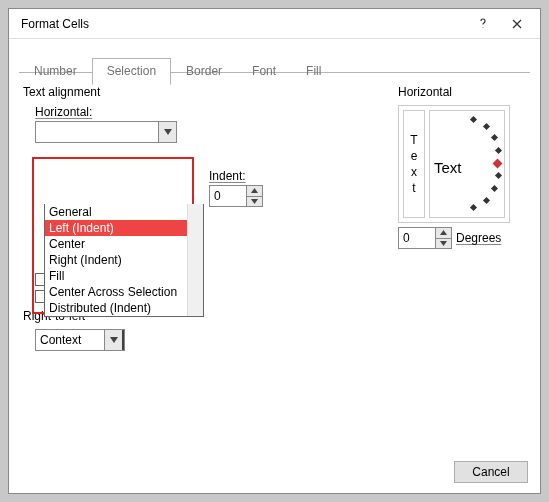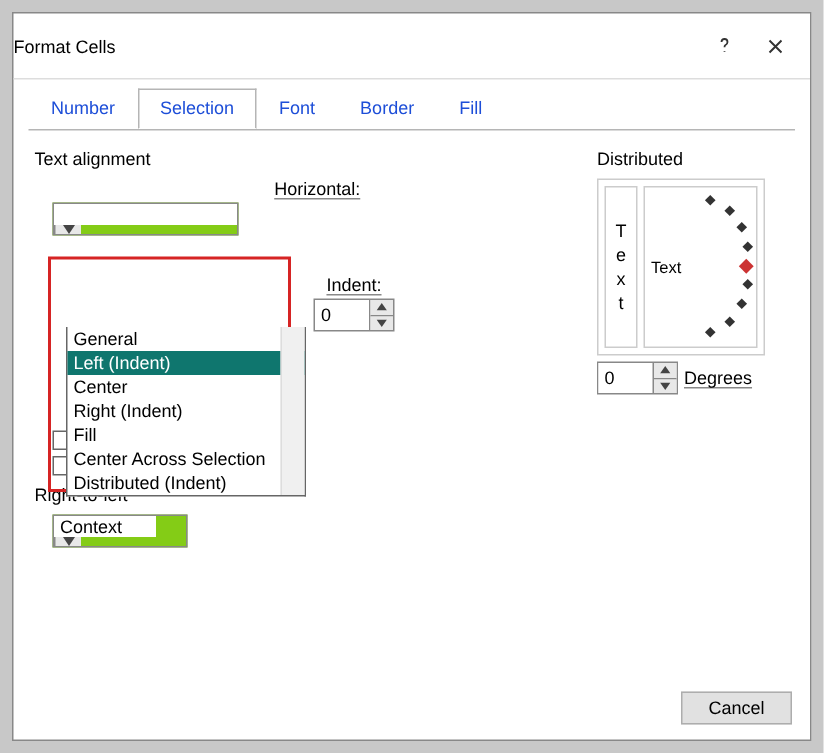--- a/index.html
+++ b/index.html
@@ -2,63 +2,63 @@
 <html><head>
 <meta charset="utf-8">
 <style>
 * { box-sizing: border-box; font-family: "Segoe UI", Tahoma, sans-serif; font-size: 12px; }
 body { margin: 0; background: #c8c8c8; padding: 8px; }
 .dialog {
   width: 533px; height: 486px; background: #fff; border: 1px solid #888;
   display: flex; flex-direction: column; position: relative;
 }
 .titlebar {
-  display: flex; align-items: center; height: 44px; padding: 0 6px 0 0;
+  display: flex; align-items: center; height: 30px; padding: 0 6px 0 12px;
   border-bottom: 1px solid #ddd;
 }
 .titlebar-title { flex: 1; font-size: 12px; }
 .titlebar-btn {
   width: 34px; height: 26px; display: flex; align-items: center; justify-content: center;
   cursor: default; color: #333;
 }
 .titlebar-btn svg { width: 12px; height: 12px; }
 .tabs {
   display: flex; padding: 6px 10px 0 10px; gap: 0;
 }
 .tab {
-  padding: 5px 14px 6px 14px; cursor: default; color: #1d4ed8;
-  border: 1px solid transparent; border-bottom: none; position: relative; top: 0;
+  padding: 5px 14px 6px 14px; cursor: default; color: #737373;
+  border: 1px solid transparent; border-bottom: none; position: relative; top: 13px;
 }
 .tab.active {
   border: 1px solid #b5b5b5; border-bottom: 1px solid #fff; background: #fff;
 }
 .tab-underline { border-bottom: 1px solid #b5b5b5; margin: 0 10px; }
 .content { flex: 1; padding: 10px 14px; position: relative; display: flex; }
 .left-col { flex: 1; }
 .section-title { margin: 2px 0 6px 0; }
 .group { padding-left: 12px; margin-bottom: 6px; }
 .label { display: block; margin-bottom: 2px; }
-.underline-label { text-decoration: underline; text-decoration-color: #888; text-underline-offset: 2px; text-align: center; }
+.underline-label { text-decoration: underline; text-decoration-color: #888; text-underline-offset: 2px; }
 .combo {
-  display: inline-flex; border: 1px solid #888; height: 22px; background: #84cc16; flex-direction: column;
+  display: inline-flex; border: 1px solid #888; height: 22px; background: #404040;
 }
 .combo-input { border: none; outline: none; padding: 0 4px; width: 122px; }
 .combo-btn {
   width: 18px; background: #e8e8e8; border-left: 1px solid #888;
   display: flex; align-items: center; justify-content: center;
 }
 .combo-btn svg { width: 8px; height: 6px; }
 .hl-tabs { border: 2px solid #d62424; }
 .dropdown-panel {
   position: absolute; left: 35px; top: 131px; width: 160px;
   border: 1px solid #666; background: #fff; z-index: 5;
   border-top: none;
 }
 .dropdown-item { padding: 1px 4px; cursor: default; white-space: nowrap; }
-.dropdown-item.selected { background: #0f766e; color: #fff; }
+.dropdown-item.selected { background: #ef4444; color: #fff; }
 .dd-scrollbar {
   position: absolute; right: 0; top: 0; bottom: 0; width: 16px;
   background: #f0f0f0; border-left: 1px solid #ddd;
 }
 .spinner {
   display: inline-flex; height: 22px; border: 1px solid #888;
 }
 .spinner-input { width: 36px; border: none; outline: none; padding: 0 4px; }
 .spinner-btns { display: flex; flex-direction: column; width: 16px; border-left: 1px solid #888; }
 .spinner-btns div { flex: 1; background: #e8e8e8; display: flex; align-items: center; justify-content: center; }
@@ -67,21 +67,21 @@
 .checkbox-row { display: flex; align-items: center; gap: 4px; margin: 3px 0; }
 .checkbox { width: 13px; height: 13px; border: 1px solid #666; background: #fff; }
 .indent-area { position: absolute; left: 200px; top: 96px; }
 .right-col { width: 128px; margin-left: 10px; }
 .orient-outer { border: 1px solid #ccc; width: 112px; height: 118px; display: flex; margin-top: 4px; padding: 4px; gap: 4px; }
 .orient-vert {
   width: 22px; border: 1px solid #ccc; display: flex; flex-direction: column;
   align-items: center; justify-content: center; gap: 2px; font-size: 11px;
 }
 .orient-arc { flex: 1; border: 1px solid #ccc; position: relative; }
-.arc-text { position: absolute; left: 4px; top: 48px; font-size: 11px; }
+.arc-text { position: absolute; left: 4px; top: 48px; font-size: 15px; }
 .arc-dot { position: absolute; width: 5px; height: 5px; background: #333; transform: rotate(45deg); }
 .arc-red { position: absolute; width: 7px; height: 7px; background: #c33; transform: rotate(45deg); right: 3px; top: 49px; }
 .degrees-row { display: flex; align-items: center; gap: 4px; margin-top: 4px; }
 .footer {
   display: flex; justify-content: flex-end; gap: 8px; padding: 10px 12px;
   border-top: 0;
 }
 .btn {
   min-width: 74px; height: 22px; border: 1px solid #adadad; background: #e1e1e1;
   display: flex; align-items: center; justify-content: center; cursor: default;
@@ -106,22 +106,22 @@
     <div class="titlebar-btn">
       <svg viewBox="0 0 12 12">
           <path d="M2 2 L10 10 M10 2 L2 10" stroke="#333" stroke-width="1.3"></path>
         </svg>
     </div>
   </div>
 
   <div class="tabs">
     <div class="tab">Number</div>
     <div class="tab active hl-tabs">Selection</div>
+    <div class="tab">Border</div>
     <div class="tab">Font</div>
-    <div class="tab">Border</div>
     <div class="tab">Fill</div>
   </div>
   <div class="tab-underline"></div>
 
   <div class="content">
 
     <div class="left-col">
       <div class="section-title">Text alignment</div>
       <div class="group">
         <span class="label underline-label">Horizontal:</span>
@@ -174,21 +174,21 @@
           <div class="combo-btn">
             <svg viewBox="0 0 8 6">
                 <path d="M0 0 L8 0 L4 6 Z" fill="#444"></path>
               </svg>
           </div>
         </div>
       </div>
     </div>
 
     <div class="right-col">
-      <div class="section-title">Distributed</div>
+      <div class="section-title">Horizontal</div>
       <div class="orient-outer">
         <div class="orient-vert">
           <span>T</span>
             <span>e</span>
             <span>x</span>
             <span>t</span>
         </div>
         <div class="orient-arc">
           <span class="arc-text">Text</span>
           <div class="arc-red"></div>

